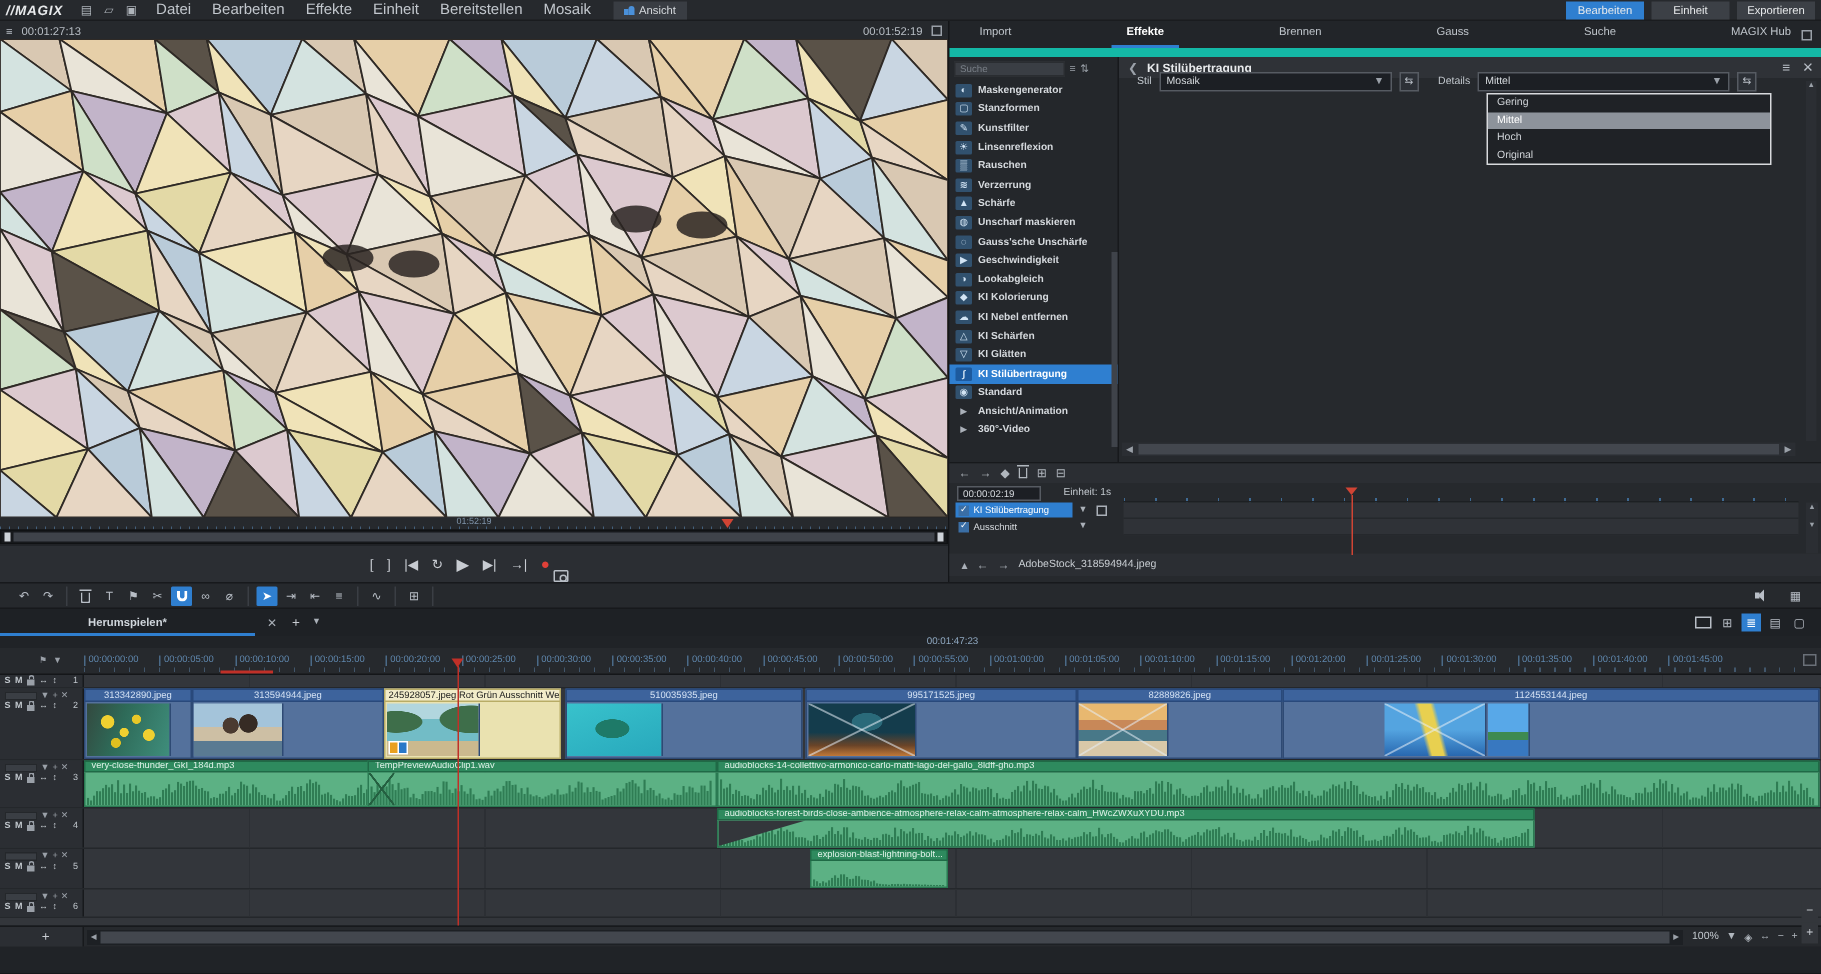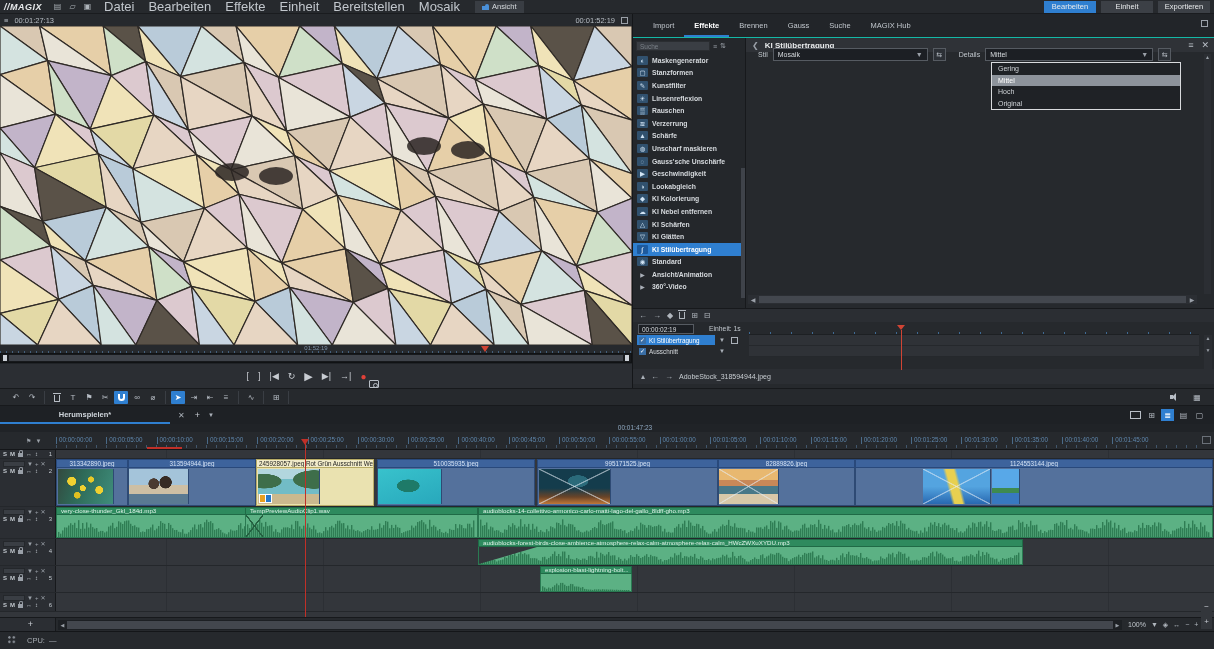--- a/index.html
+++ b/index.html
@@ -3,21 +3,21 @@
 <meta charset="utf-8">
 <style>
   html,body{margin:0;padding:0;background:#101214;}
   *{box-sizing:border-box;font-family:"Liberation Sans","DejaVu Sans",sans-serif;}
   .app{position:relative;width:1214px;height:649px;background:#202327;color:#c4c9cf;overflow:hidden;font-size:8px;}
 
   
   .menubar{position:absolute;left:0;top:0;width:1214px;height:14px;background:#26292d;display:flex;align-items:center;gap:4px;padding:0 4px;border-bottom:1px solid #1a1c1f;}
   .logo{font-weight:bold;font-style:italic;color:#e8eaec;font-size:9px;letter-spacing:.5px;margin-right:6px;}
   .mb-ic{width:11px;height:11px;color:#aeb4ba;font-size:8px;line-height:11px;text-align:center;}
-  .menu-item{padding:0 7px;color:#c2c7cd;font-size:13px;line-height:14px;}
+  .menu-item{padding:0 7px;color:#c2c7cd;font-size:10px;line-height:14px;}
   .feedback{display:flex;align-items:center;gap:3px;background:#393d43;border:none;color:#d6dade;font-size:7.5px;height:12px;padding:0 7px;margin-left:4px;}
   .thumb{width:7px;height:7px;position:relative;}
   .thumb::before{content:"";position:absolute;left:0;bottom:0;width:3px;height:4px;background:#4a90d9;}
   .thumb::after{content:"";position:absolute;left:3px;bottom:0;width:4px;height:6px;background:#4a90d9;border-radius:2px 2px 0 0;}
   .mode-buttons{margin-left:auto;display:flex;gap:5px;}
   .mode-buttons button{border:none;height:12px;min-width:52px;font-size:7.5px;color:#e8eaec;background:#3c4046;}
   .mode-buttons .blue{background:#2f7fd0;}
 
   
   .left-col{position:absolute;left:0;top:14px;width:632px;height:374px;background:#26292d;}
@@ -40,21 +40,21 @@
   .scrub .hdl{position:absolute;top:1px;width:4px;height:6px;background:#cdd2d8;}
   .transport{position:relative;height:25px;background:#2b2e33;border-top:1px solid #202327;display:flex;align-items:center;justify-content:center;gap:9px;}
   .transport .gicon{font-size:9px;color:#c8ccd2;}
   .transport .rec{color:#e04038;font-size:10px;}
   .cam-slot{position:absolute;right:6px;top:8px;}
 
   .gicon{display:inline-block;text-align:center;}
   .cicon{display:inline-block;}
 
   
-  .tabs{height:24px;display:flex;align-items:flex-end;gap:0;padding:0 10px;border-bottom:1px solid #14b8a6;position:relative;}
+  .tabs{height:24px;display:flex;align-items:flex-end;gap:0;padding:0 10px;border-bottom:6px solid #14b8a6;position:relative;justify-content:space-between;}
   .tab{padding:4px 10px 5px;color:#c0c6cc;font-size:7.5px;border-bottom:2px solid transparent;}
   .tab.on{color:#fff;border-bottom-color:#2f7fd0;font-weight:bold;}
   .tabs .sq{position:absolute;right:6px;top:6px;}
   .panel-body{position:absolute;top:24px;left:0;width:582px;height:270px;display:flex;}
   .fx-col{width:113px;background:#24272b;border-right:1px solid #17191c;position:relative;}
   .search-row{display:flex;align-items:center;gap:3px;padding:3px 3px;}
   .search-in{width:74px;height:10px;background:#3a3e44;border:1px solid #2a2d31;color:#e0e4e8;font-size:6.5px;padding:0 3px;}
   .search-in::placeholder{color:#7a8088;}
   .fx-item{display:flex;align-items:center;gap:4px;height:12.6px;padding:0 2px 0 4px;color:#d6dade;font-size:6.8px;font-weight:bold;white-space:nowrap;overflow:hidden;}
   .fx-item .ic{flex:0 0 11px;width:11px;height:9px;background:#31516e;border-radius:1px;color:#d2e4f4;font-size:6.5px;line-height:9px;text-align:center;}
@@ -1850,17 +1850,13 @@
       <span class="gicon">↔</span>
       <span class="gicon">−</span>
       <span class="gicon">+</span>
     </span>
   </div>
   <div class="vrail">
     <span>−</span>
     <span>+</span>
   </div>
 
-  <div class="statusbar">
-    <span class="dots"></span>
-    <span><span>CPU:</span>&nbsp;&nbsp;<span>—</span></span>
-  </div>
 </div>
 
 </body></html>

